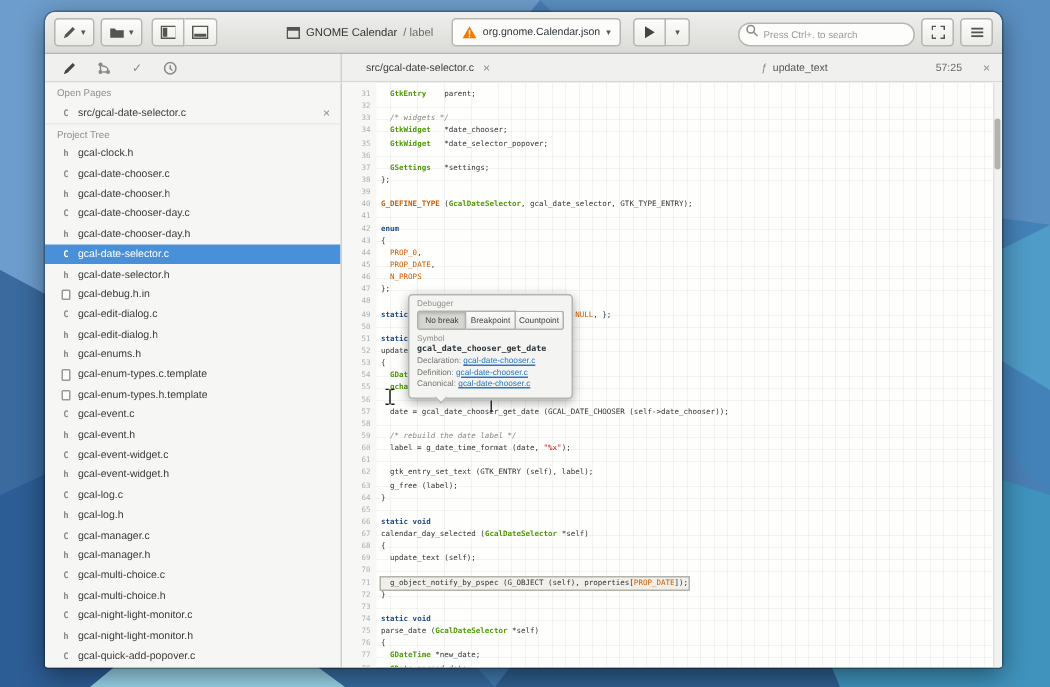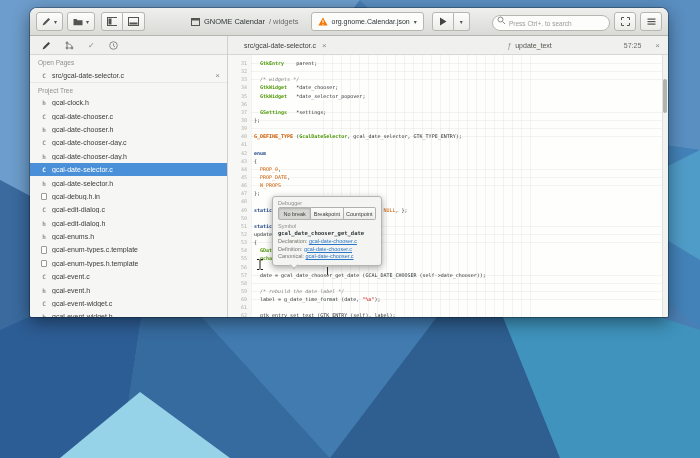--- a/index.html
+++ b/index.html
@@ -2,21 +2,21 @@
 <html><head>
 <meta charset="utf-8">
 <style>
   * { margin:0; padding:0; box-sizing:border-box; }
   html,body { width:700px; height:458px; overflow:hidden; }
   body { position:relative; font-family:"Liberation Sans", sans-serif; background:#4a7fb5; }
 
   .wallpaper { position:absolute; inset:0; }
 
   
-  .window { position:absolute; left:30px; top:8px; width:638px; height:309px;
+  .window { position:absolute; left:30px; top:8px; width:638px; height:437px;
     background:#fff; border-radius:7px 7px 2px 2px; overflow:hidden;
     box-shadow:0 0 0 1px rgba(0,0,0,.28), 0 5px 18px rgba(0,0,0,.45); }
 
   
   .headerbar { height:28px; background:linear-gradient(#efefed,#dadad7);
     border-bottom:1px solid #b4b4b0; display:flex; align-items:center; padding:0 6px; }
   .hb-btn { height:19px; border:1px solid #b7b7b2; border-radius:3px;
     background:linear-gradient(#fdfdfc,#ebebe8); display:flex; align-items:center;
     justify-content:center; gap:3px; padding:0 5px; color:#55554f; }
   .linked { display:flex; }
@@ -160,21 +160,21 @@
           </svg>
       </div>
     </div>
 
     <div class="proj">
       <svg width="9" height="9">
           <rect x="0.5" y="1.5" width="8" height="7" fill="none" stroke="#55554f"></rect>
           <rect x="0.5" y="1.5" width="8" height="2" fill="#55554f"></rect>
         </svg>
       <span>GNOME Calendar</span>
-      <span style="color:#6b6b66;">/ widgets</span>
+      <span style="color:#6b6b66;">/ label</span>
     </div>
 
     <div class="omnibar">
       <svg width="10" height="9">
           <path d="M5 0.5 L9.6 8.5 H0.4 Z" fill="#f57900"></path>
           <rect x="4.5" y="3" width="1" height="3" fill="#fff"></rect>
           <rect x="4.5" y="6.8" width="1" height="1" fill="#fff"></rect>
         </svg>
       <span>org.gnome.Calendar.json</span>
       <span class="dd">▾</span>

